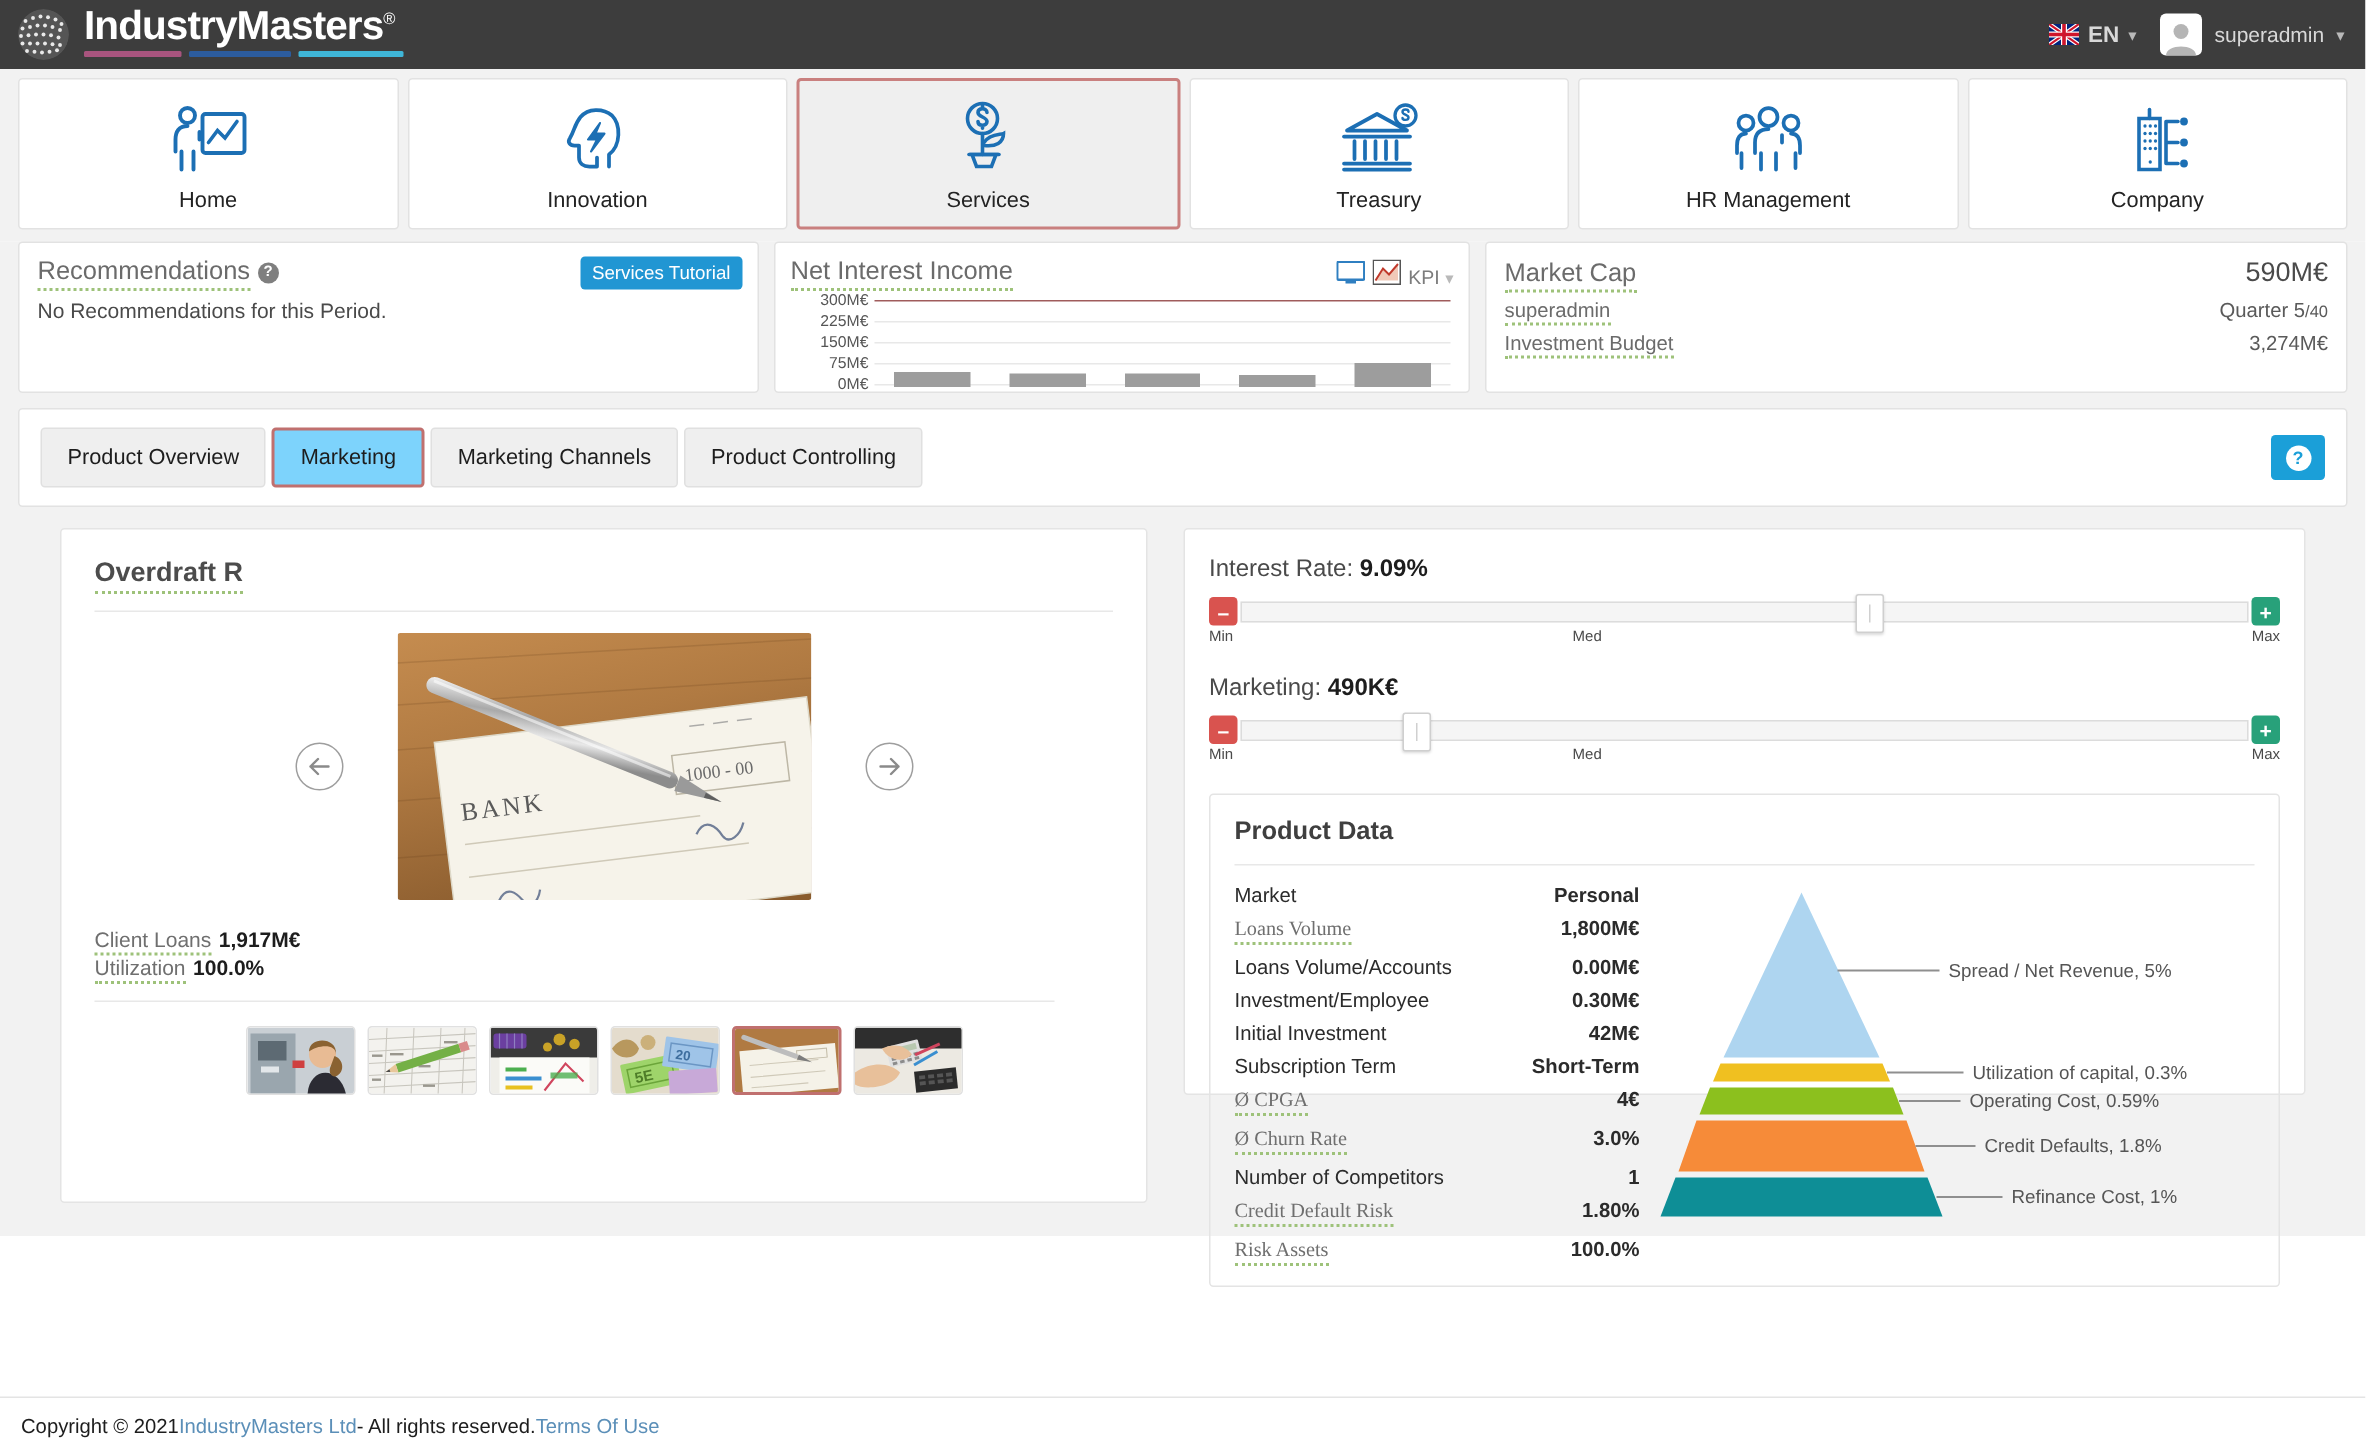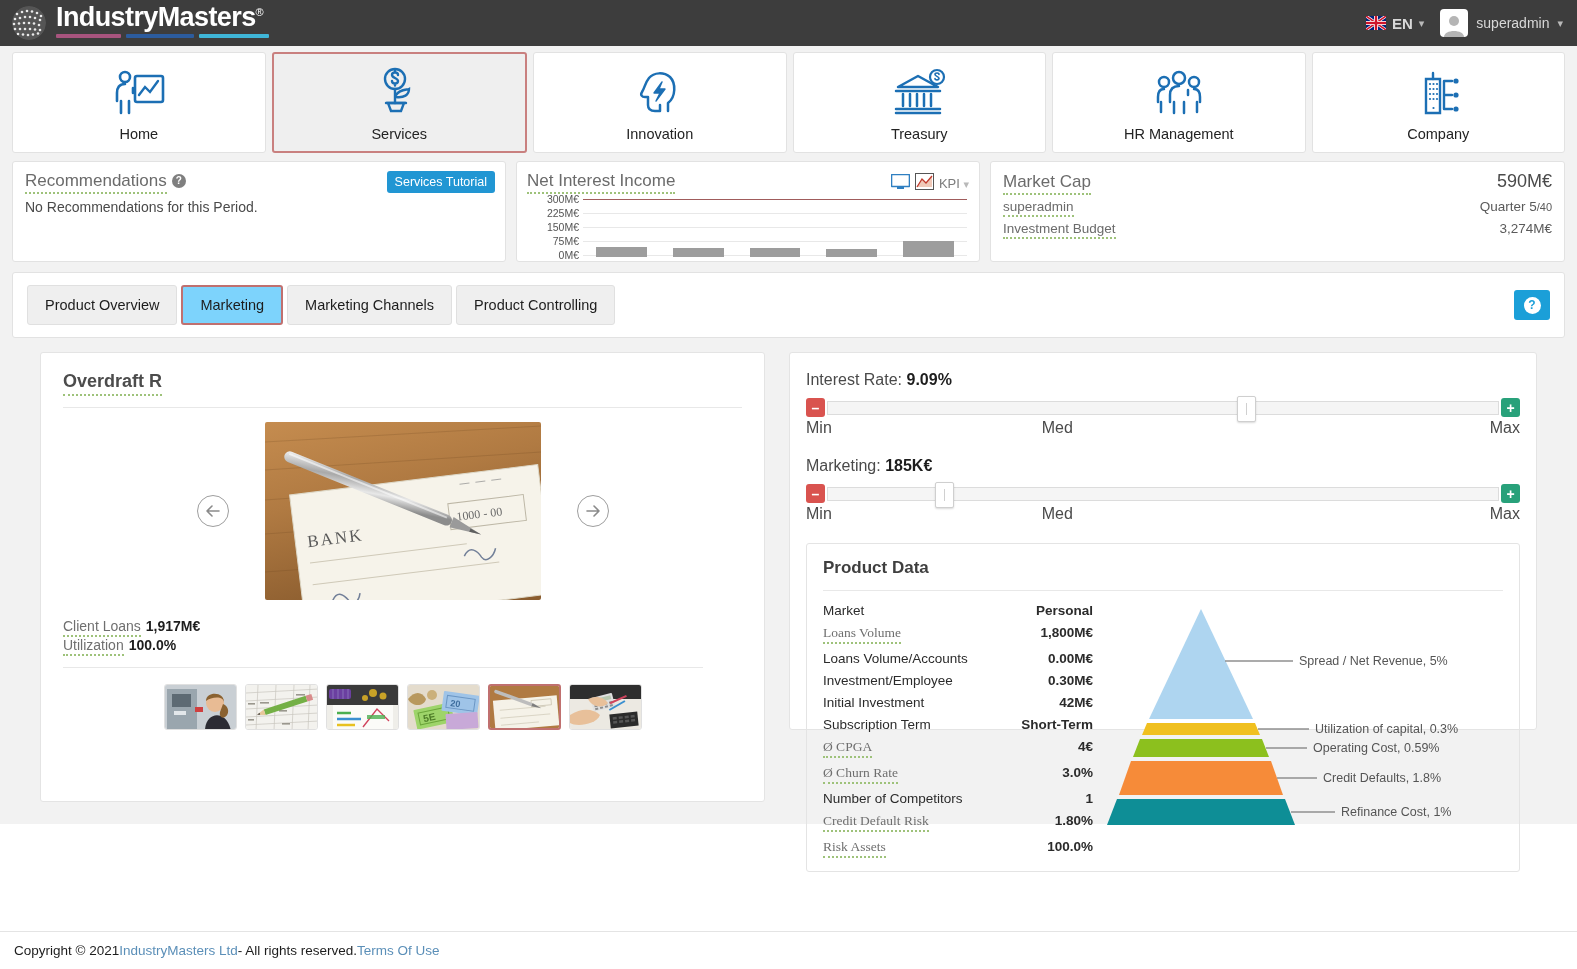--- a/index.html
+++ b/index.html
@@ -186,21 +186,21 @@
     flex: 1; height: 14px; background: #f5f5f5; border: 1px solid #dcdcdc;
     position: relative; margin: 0 2px; cursor: pointer;
   }
   .handle {
     position: absolute; top: -6px; width: 19px; height: 26px;
     background: #ffffff; border: 1px solid #cfcfcf; border-radius: 2px;
     box-shadow: 0 1px 2px rgba(0,0,0,.15); cursor: pointer;
     display: flex; align-items: center; justify-content: center;
   }
   .handle::after { content: ""; width: 1px; height: 12px; background: #d0d0d0; }
-  .scale { display: flex; justify-content: space-between; font-size: 16px; color: #4a4a4a; margin-top: 2px; }
+  .scale { display: flex; justify-content: space-between; font-size: 10px; color: #4a4a4a; margin-top: 2px; }
   .scale span:nth-child(2) { margin-right: 29%; }
 
   
   .pd-card { border: 1px solid #e4e4e4; border-radius: 3px; padding: 14px 16px 10px 16px; }
   .pd-title { font-size: 17px; font-weight: bold; color: #3f3f3f; }
   .pd-rule { height: 1px; background: #e8e8e8; margin: 12px 0 8px 0; }
   .pd-body { display: flex; gap: 10px; }
   .pd-table { width: 270px; font-size: 13.5px; }
   .pd-row { display: flex; justify-content: space-between; padding: 3.5px 0; }
   .pd-key { color: #2b2b2b; font-weight: normal; }
@@ -314,42 +314,42 @@
       <svg width="56" height="50" viewBox="0 0 56 50" fill="none" stroke="#1c6fb4" stroke-width="2.6" stroke-linecap="round">
         <circle cx="14" cy="9" r="5"></circle>
         <path d="M14,16 C8,16 6,20 6,25 L6,33 M10,33 L10,45 M18,33 L18,45 M22,25 L22,20"></path>
         <rect x="24" y="8" width="28" height="26" rx="2"></rect>
         <path d="M28,27 L34,19 L39,24 L47,13" stroke-width="2.4"></path>
       </svg>
     </span>
     <span class="navlabel">Home</span>
   </div>
 
+  <div class="navitem">
+    <span class="navicon">
+      <svg width="56" height="52" viewBox="0 0 56 52" fill="none" stroke="#1c6fb4" stroke-width="2.5" stroke-linecap="round" stroke-linejoin="round">
+        <path d="M38,10 C32,5 22,5 17,11 C13,16 13,20 10,25 C8,28 10,30 13,30 L16,30 L16,38 C16,42 19,44 23,44 L28,44 L28,38 M38,10 C44,16 44,30 36,36 L36,44"></path>
+        <path d="M30,15 L22,26 L28,26 L24,34 L33,22 L27,22 Z" fill="#1c6fb4" stroke="#1c6fb4" stroke-width="1.4"></path>
+      </svg>
+    </span>
+    <span class="navlabel">Innovation</span>
+  </div>
+
   <div class="navitem active">
     <span class="navicon">
       <svg width="56" height="52" viewBox="0 0 56 52" fill="none" stroke="#1c6fb4" stroke-width="2.4" stroke-linecap="round">
         <circle cx="24" cy="12" r="10"></circle>
         <path d="M27,8 C27,6 25,5.5 24,5.5 C22,5.5 21,6.5 21,8 C21,11 27,11 27,14 C27,15.6 25.6,16.5 24,16.5 C22.4,16.5 21,16 21,14 M24,3.5 L24,5.5 M24,16.5 L24,18.5"></path>
         <path d="M24,22 L24,36"></path>
         <path d="M25,28 C29,22 36,23 38,22 C38,28 33,31 25,30"></path>
         <path d="M17,36 L33,36 L30,44 L20,44 Z"></path>
         <path d="M15,36 L35,36"></path>
       </svg>
     </span>
     <span class="navlabel">Services</span>
-  </div>
-
-  <div class="navitem">
-    <span class="navicon">
-      <svg width="56" height="52" viewBox="0 0 56 52" fill="none" stroke="#1c6fb4" stroke-width="2.5" stroke-linecap="round" stroke-linejoin="round">
-        <path d="M38,10 C32,5 22,5 17,11 C13,16 13,20 10,25 C8,28 10,30 13,30 L16,30 L16,38 C16,42 19,44 23,44 L28,44 L28,38 M38,10 C44,16 44,30 36,36 L36,44"></path>
-        <path d="M30,15 L22,26 L28,26 L24,34 L33,22 L27,22 Z" fill="#1c6fb4" stroke="#1c6fb4" stroke-width="1.4"></path>
-      </svg>
-    </span>
-    <span class="navlabel">Innovation</span>
   </div>
 
   <div class="navitem">
     <span class="navicon">
       <svg width="58" height="50" viewBox="0 0 58 50" fill="none" stroke="#1c6fb4" stroke-width="2.5" stroke-linecap="round">
         <path d="M8,19 L28,8 L48,19 Z" stroke-linejoin="round"></path>
         <path d="M6,23 L50,23"></path>
         <path d="M13,26 L13,38 M20,26 L20,38 M27,26 L27,38 M34,26 L34,38 M41,26 L41,38"></path>
         <path d="M6,41 L50,41 M6,45 L50,45"></path>
         <circle cx="47" cy="9" r="7" stroke-width="2.2"></circle>
@@ -728,21 +728,21 @@
       </div>
       <div class="scale">
         <span>Min</span>
         <span>Med</span>
         <span>Max</span>
       </div>
     </div>
 
     <div class="slider-block">
       <div class="slider-title">
-        <span>Marketing:</span> <b>185K€</b>
+        <span>Marketing:</span> <b>490K€</b>
       </div>
       <div class="slider-row">
         <span class="sq minus">–</span>
         <span class="track">
           <span class="handle" style="left:16%"></span>
         </span>
         <span class="sq plus">+</span>
       </div>
       <div class="scale">
         <span>Min</span>

